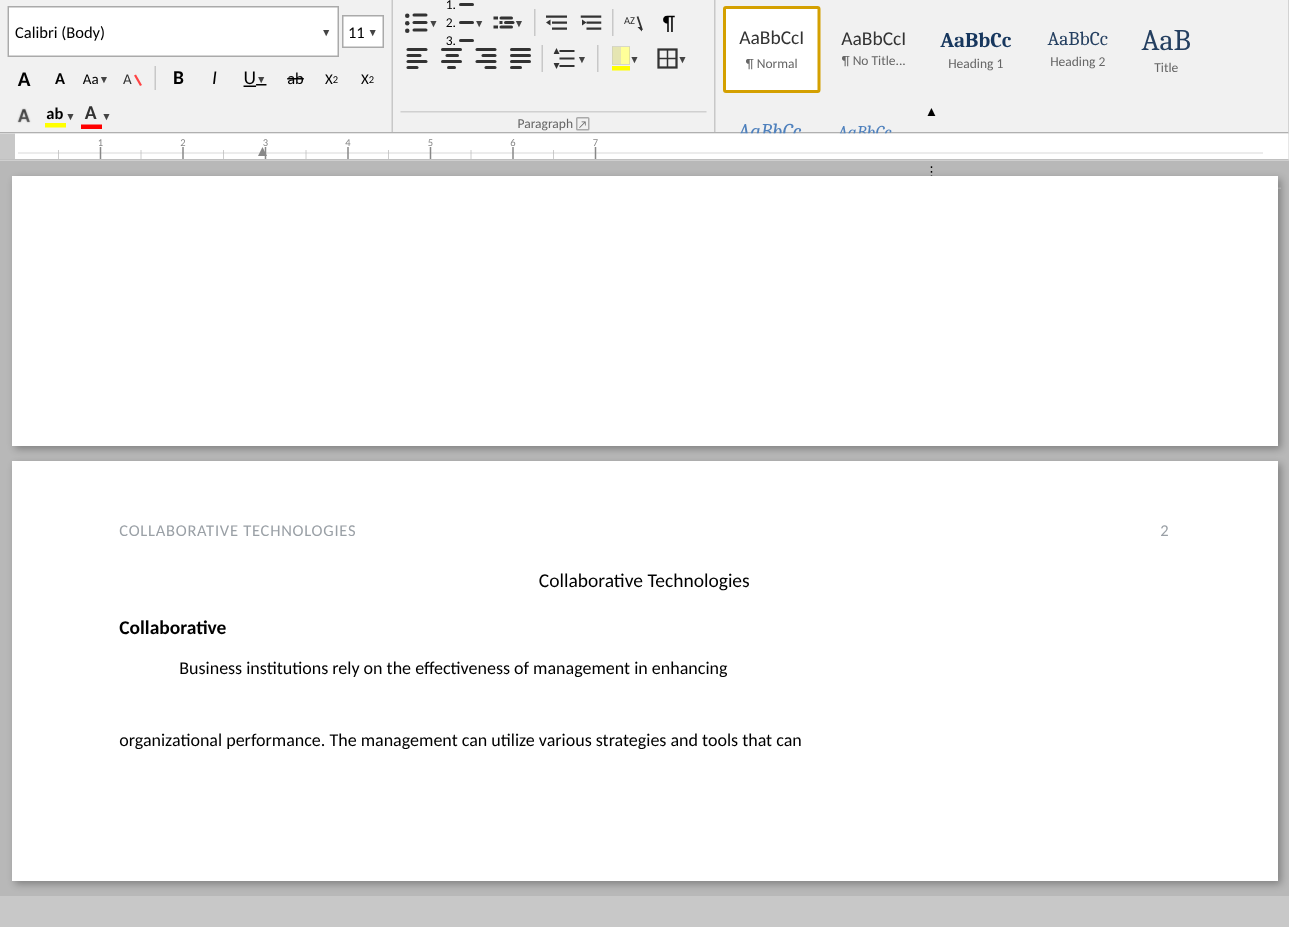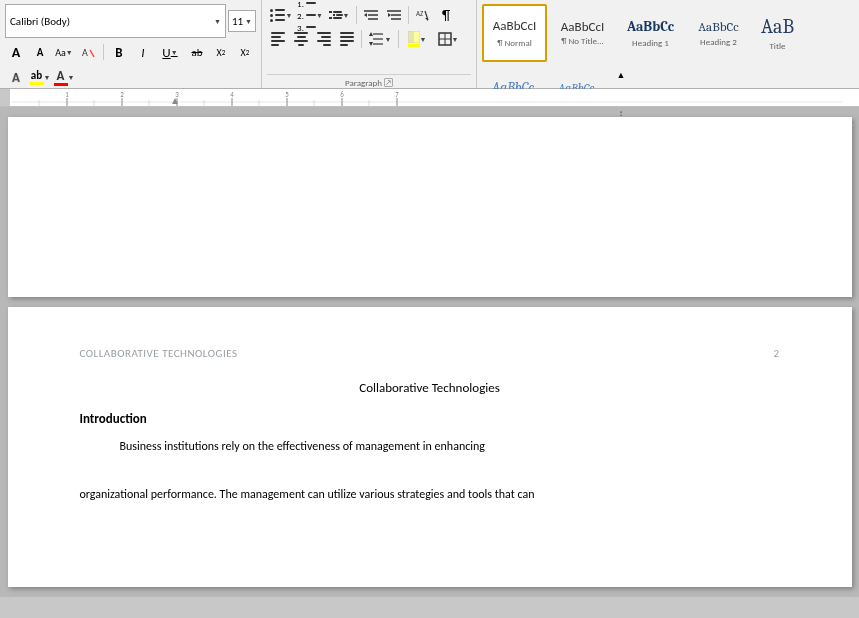--- a/index.html
+++ b/index.html
@@ -576,21 +576,21 @@
     <div class="page-header">
       <span>COLLABORATIVE TECHNOLOGIES</span>
       <span>2</span>
     </div>
 
     <div class="page-title-center">
       <span>Collaborative Technologies</span>
     </div>
 
     <div class="section-heading">
-      <span>Introduction</span>
+      <span>Collaborative</span>
     </div>
 
     <p class="body-text">
       <span>Business institutions rely on the effectiveness of management in enhancing</span><br><br>
       <span style="text-indent:0;">organizational performance. The management can utilize various strategies and tools that can</span><br><br>
     </p>
   </div>
 </div>
 
 </body></html>

